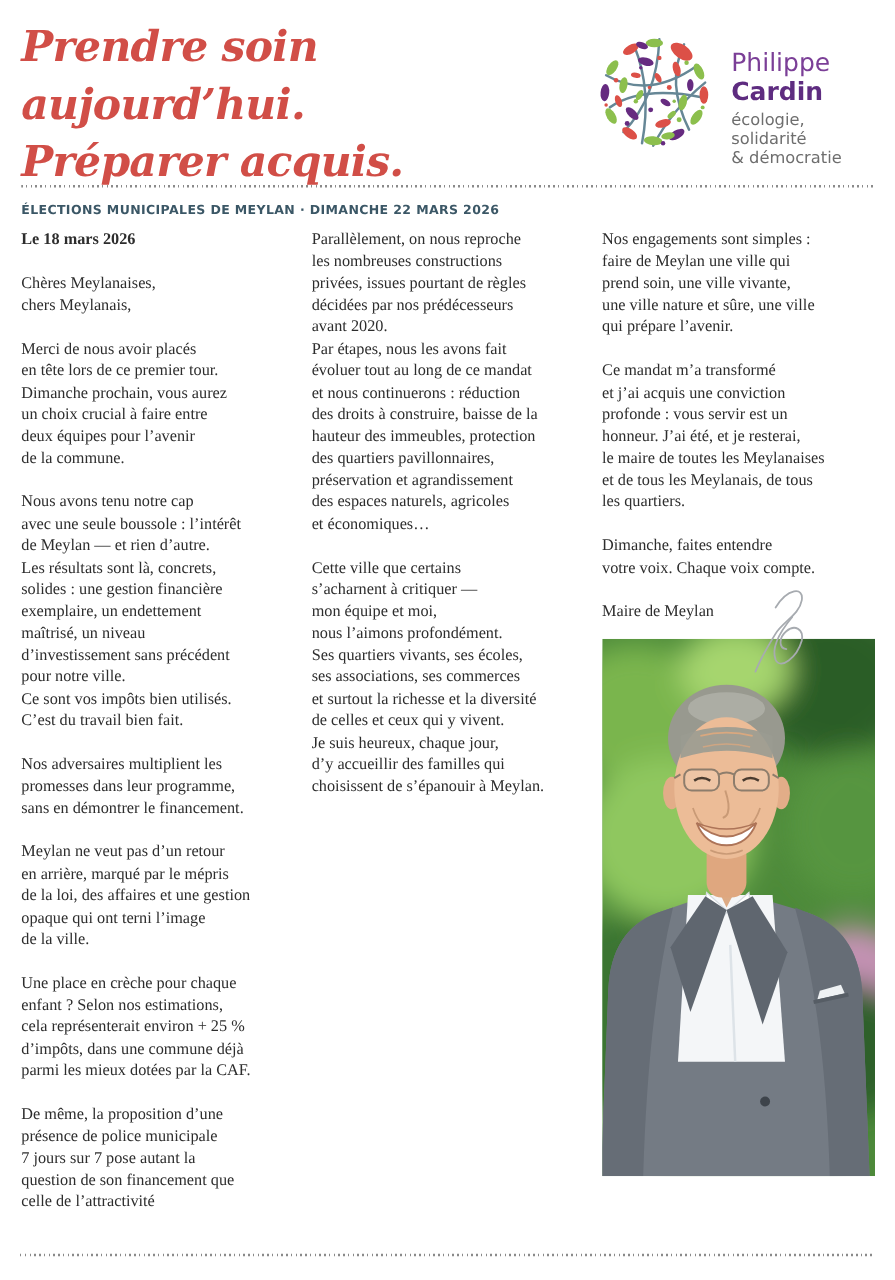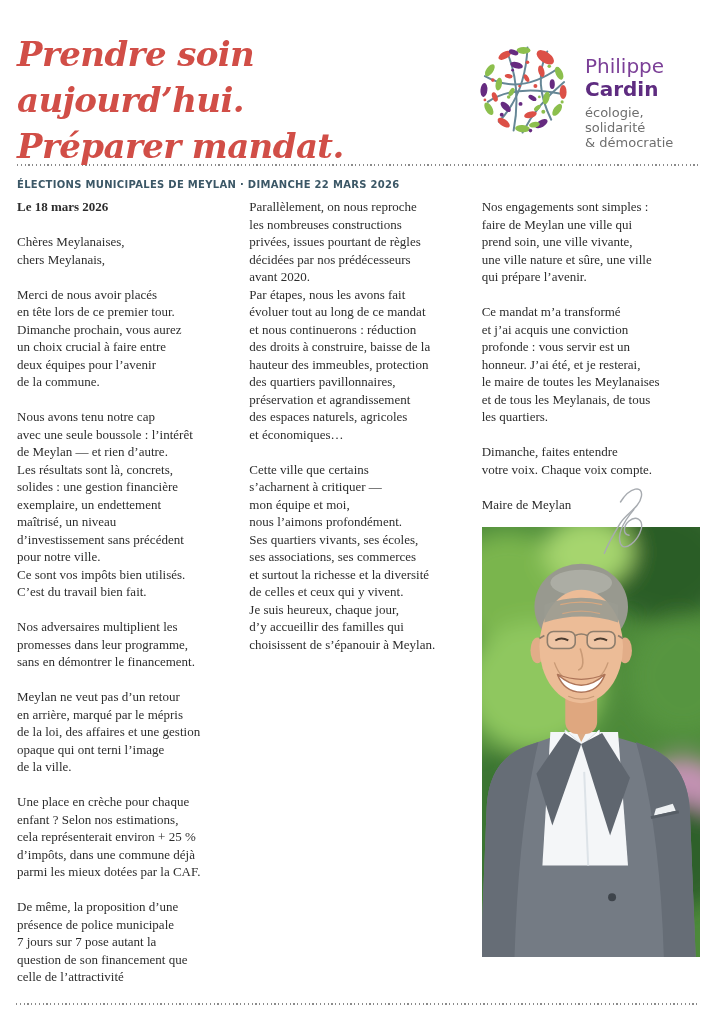--- a/index.html
+++ b/index.html
@@ -1,21 +1,21 @@
 <!DOCTYPE html>
 <html lang="fr"><head>
 <meta charset="utf-8">
 <style>
   html,body{margin:0;padding:0;}
   body{
     width:716px;height:1024px;background:#ffffff;overflow:hidden;
     font-family:"Liberation Serif",serif;color:#2e2e2e;
     -webkit-font-smoothing:antialiased;
   }
-  .page{box-sizing:border-box;width:716px;height:864px;padding:16px 16px 0 17px;position:relative;}
+  .page{box-sizing:border-box;width:716px;height:864px;padding:0 16px 0 17px;position:relative;}
 
   
   header{display:flex;justify-content:space-between;align-items:flex-start;padding-top:15px;height:133px;}
   .title-block{max-width:480px;}
   h1{
     margin:0;font-family:"DejaVu Serif",serif;font-style:italic;font-weight:bold;
     font-size:34px;line-height:46px;letter-spacing:-0.6px;color:#d14e47;
   }
   .subtitle{
     margin-top:10px;font-family:"DejaVu Sans","Liberation Sans",sans-serif;
@@ -52,21 +52,21 @@
 </style>
 </head>
 <body>
 
 <div class="page">
 
   <header>
     <div class="title-block">
       <h1>
           <span style="display:block">Prendre soin aujourd’hui.</span>
-          <span style="display:block">Préparer mandat.</span>
+          <span style="display:block">Préparer acquis.</span>
         </h1>
       <div class="subtitle">ÉLECTIONS MUNICIPALES DE MEYLAN · DIMANCHE 22 MARS 2026</div>
     </div>
 
     <div class="logo">
       <span>
         <svg width="99" height="104" viewBox="0 0 100 104">
           <g fill="none" stroke="#5e8191" stroke-width="2" stroke-linecap="round" opacity="0.95">
             <path d="M12,62 Q38,44 87,54"></path>
             <path d="M32,13 Q46,48 38,91"></path>

